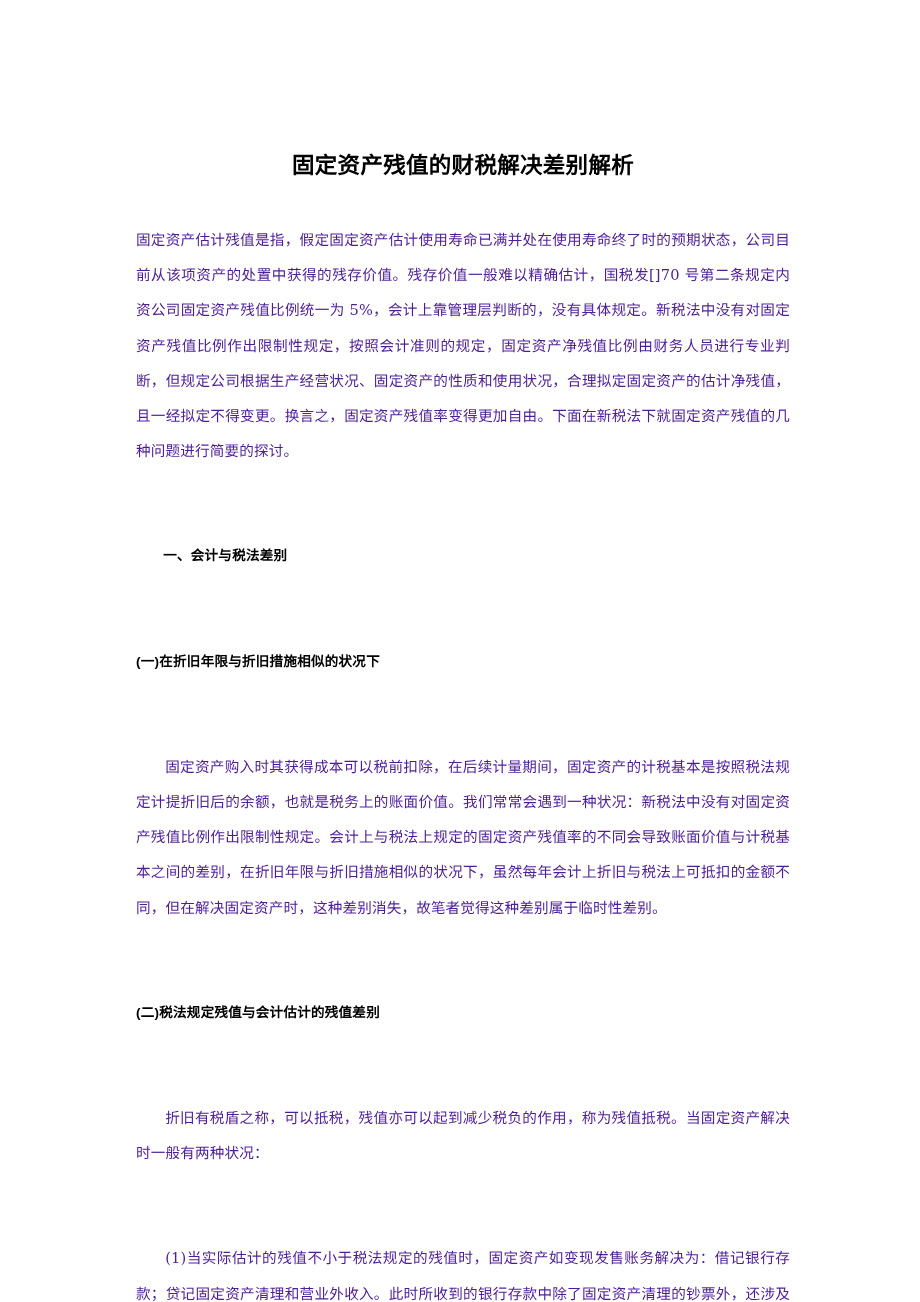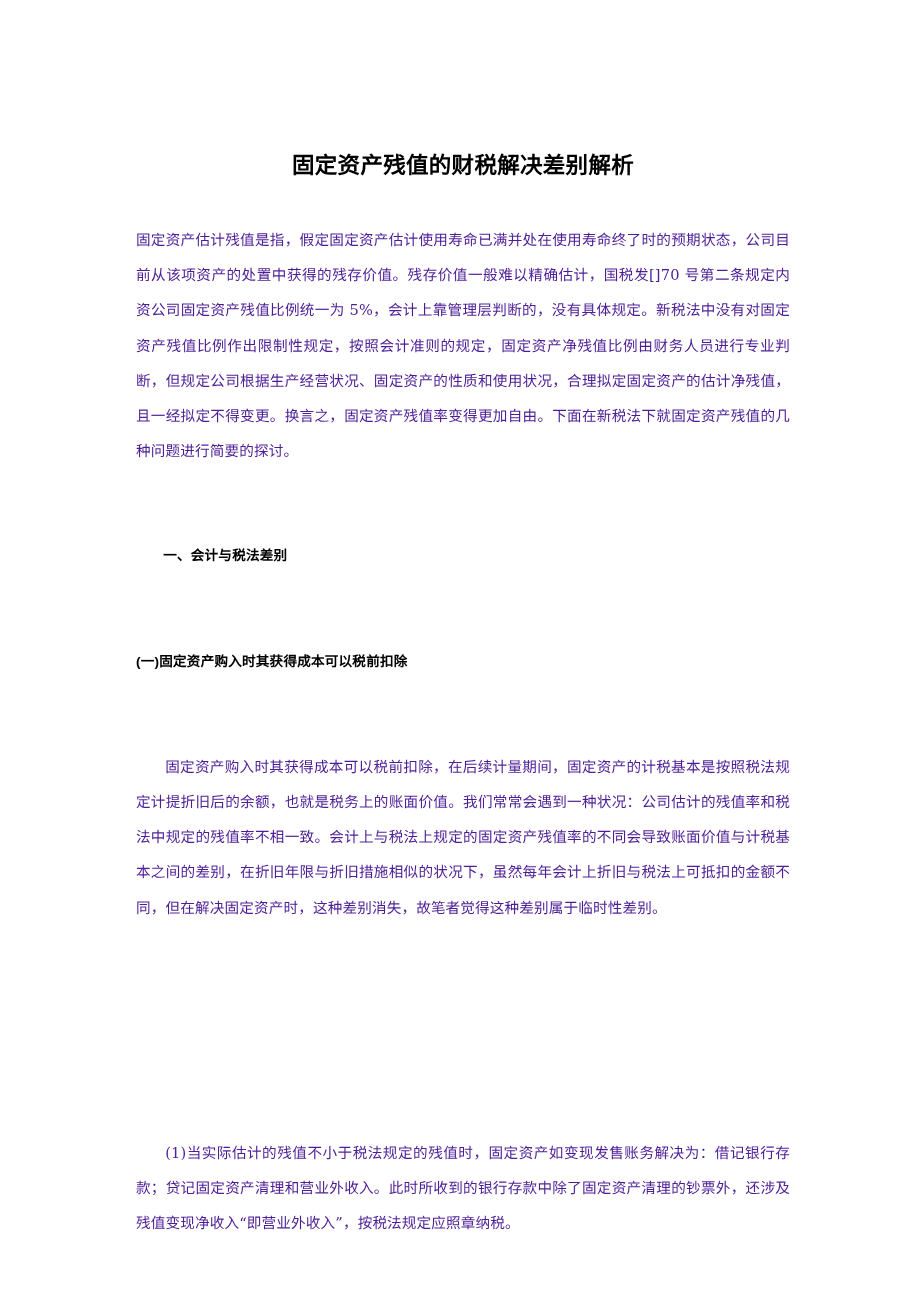--- a/index.html
+++ b/index.html
@@ -104,31 +104,33 @@
     <div class="body-flow">
 
       <p class="para">固定资产估计残值是指，假定固定资产估计使用寿命已满并处在使用寿命终了时的预期状态，公司目前从该项资产的处置中获得的残存价值。残存价值一般难以精确估计，国税发[]70 号第二条规定内资公司固定资产残值比例统一为 5%，会计上靠管理层判断的，没有具体规定。新税法中没有对固定资产残值比例作出限制性规定，按照会计准则的规定，固定资产净残值比例由财务人员进行专业判断，但规定公司根据生产经营状况、固定资产的性质和使用状况，合理拟定固定资产的估计净残值，且一经拟定不得变更。换言之，固定资产残值率变得更加自由。下面在新税法下就固定资产残值的几种问题进行简要的探讨。</p>
 
       <div class="gap-2"></div>
 
       <h2 class="heading lvl1">一、会计与税法差别</h2>
 
       <div class="gap-2"></div>
 
-      <h3 class="heading lvl2">(一)固定资产购入时其获得成本可以税前扣除</h3>
+      <h3 class="heading lvl2">(一)在折旧年限与折旧措施相似的状况下</h3>
 
       <div class="gap-2"></div>
 
-      <p class="para indent">固定资产购入时其获得成本可以税前扣除，在后续计量期间，固定资产的计税基本是按照税法规定计提折旧后的余额，也就是税务上的账面价值。我们常常会遇到一种状况：公司估计的残值率和税法中规定的残值率不相一致。会计上与税法上规定的固定资产残值率的不同会导致账面价值与计税基本之间的差别，在折旧年限与折旧措施相似的状况下，虽然每年会计上折旧与税法上可抵扣的金额不同，但在解决固定资产时，这种差别消失，故笔者觉得这种差别属于临时性差别。</p>
+      <p class="para indent">固定资产购入时其获得成本可以税前扣除，在后续计量期间，固定资产的计税基本是按照税法规定计提折旧后的余额，也就是税务上的账面价值。我们常常会遇到一种状况：新税法中没有对固定资产残值比例作出限制性规定。会计上与税法上规定的固定资产残值率的不同会导致账面价值与计税基本之间的差别，在折旧年限与折旧措施相似的状况下，虽然每年会计上折旧与税法上可抵扣的金额不同，但在解决固定资产时，这种差别消失，故笔者觉得这种差别属于临时性差别。</p>
 
       <div class="gap-2"></div>
 
+      <h3 class="heading lvl2">(二)税法规定残值与会计估计的残值差别</h3>
 
       <div class="gap-2"></div>
 
+      <p class="para indent">折旧有税盾之称，可以抵税，残值亦可以起到减少税负的作用，称为残值抵税。当固定资产解决时一般有两种状况：</p>
 
       <div class="gap-2"></div>
 
       <p class="para indent">(1)当实际估计的残值不小于税法规定的残值时，固定资产如变现发售账务解决为：借记银行存款；贷记固定资产清理和营业外收入。此时所收到的银行存款中除了固定资产清理的钞票外，还涉及残值变现净收入“即营业外收入”，按税法规定应照章纳税。</p>
 
     </div>
   </div>
 </div>
 
 </body></html>

